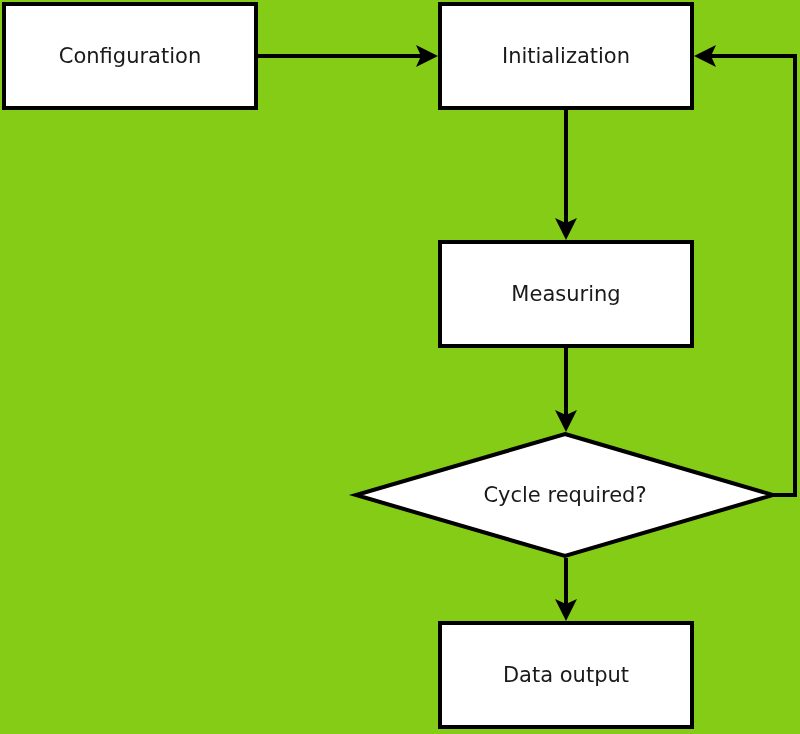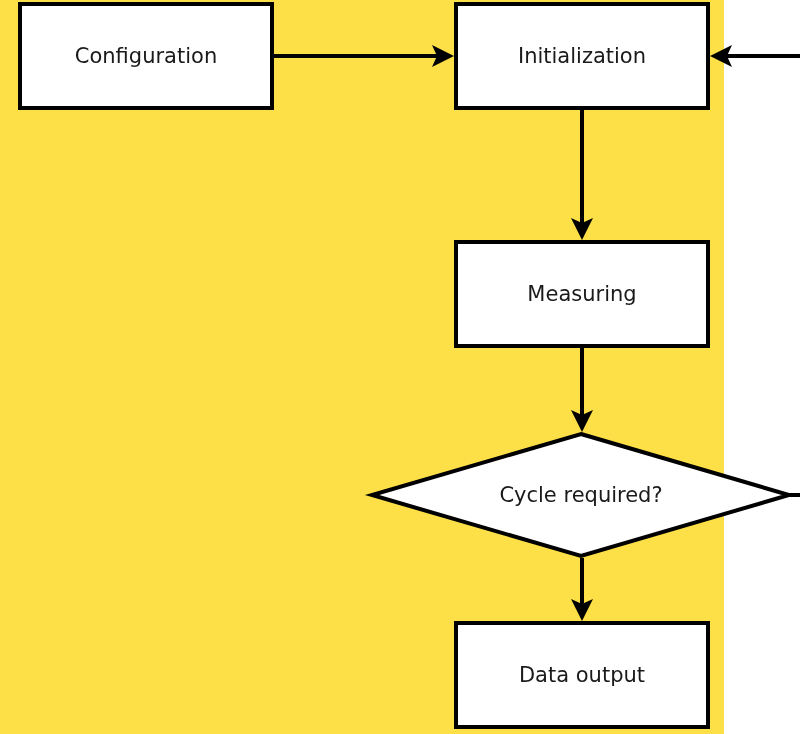--- a/index.html
+++ b/index.html
@@ -8,24 +8,23 @@
     background: #ffffff;
   }
   body {
     width: 800px;
     height: 734px;
     overflow: hidden;
     font-family: "DejaVu Sans", "Liberation Sans", sans-serif;
   }
   #flowchart-root {
     position: relative;
-    width: 708px;
+    width: 800px;
     height: 734px;
-    background: #fde047;
-    padding-left: 16px;
+    background: #84cc16;
   }
   svg#flow-svg {
     display: block;
     width: 800px;
     height: 734px;
   }
   .node-shape {
     fill: #ffffff;
     stroke: #000000;
     stroke-width: 4;

